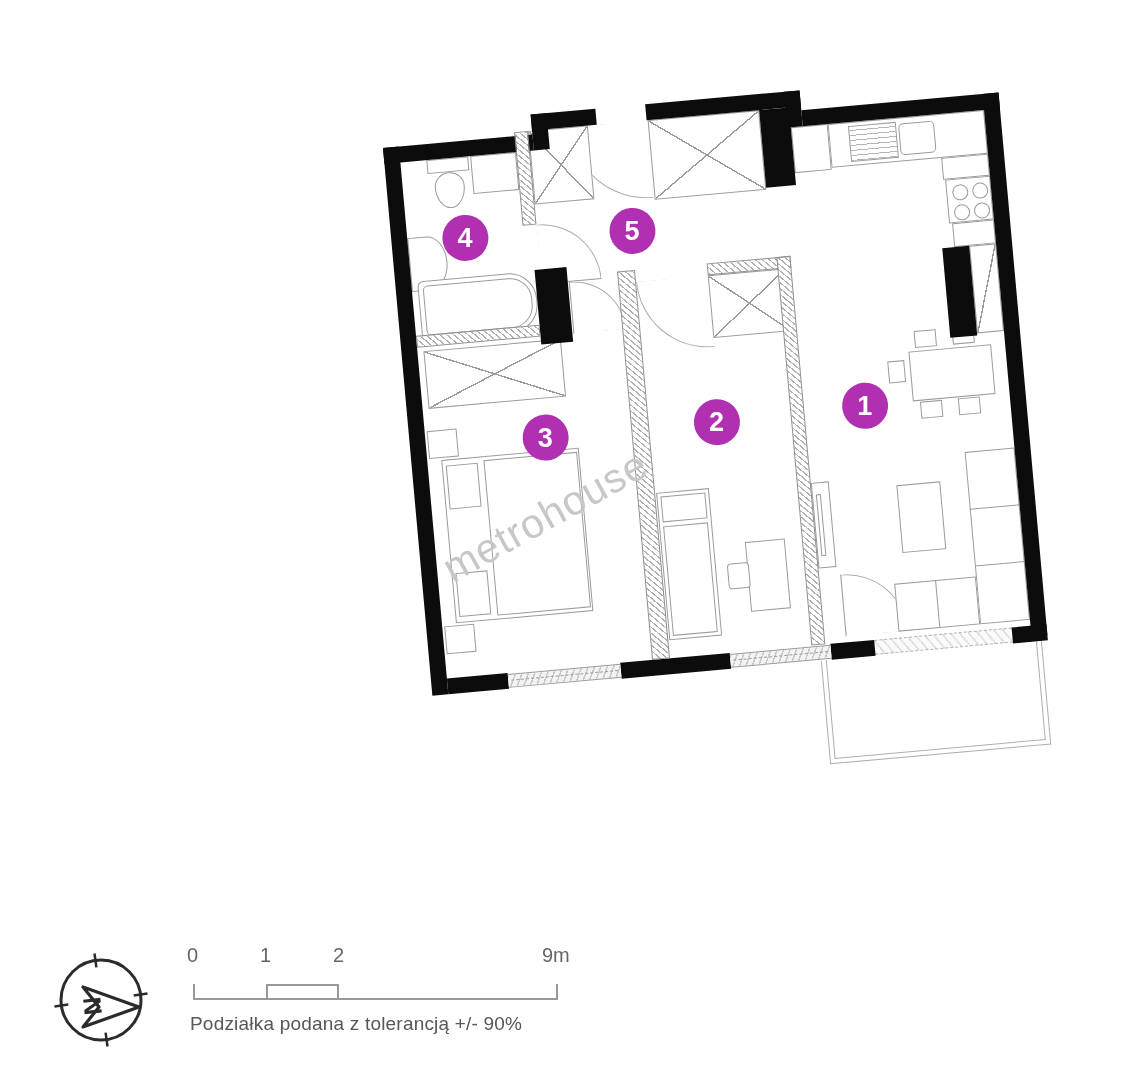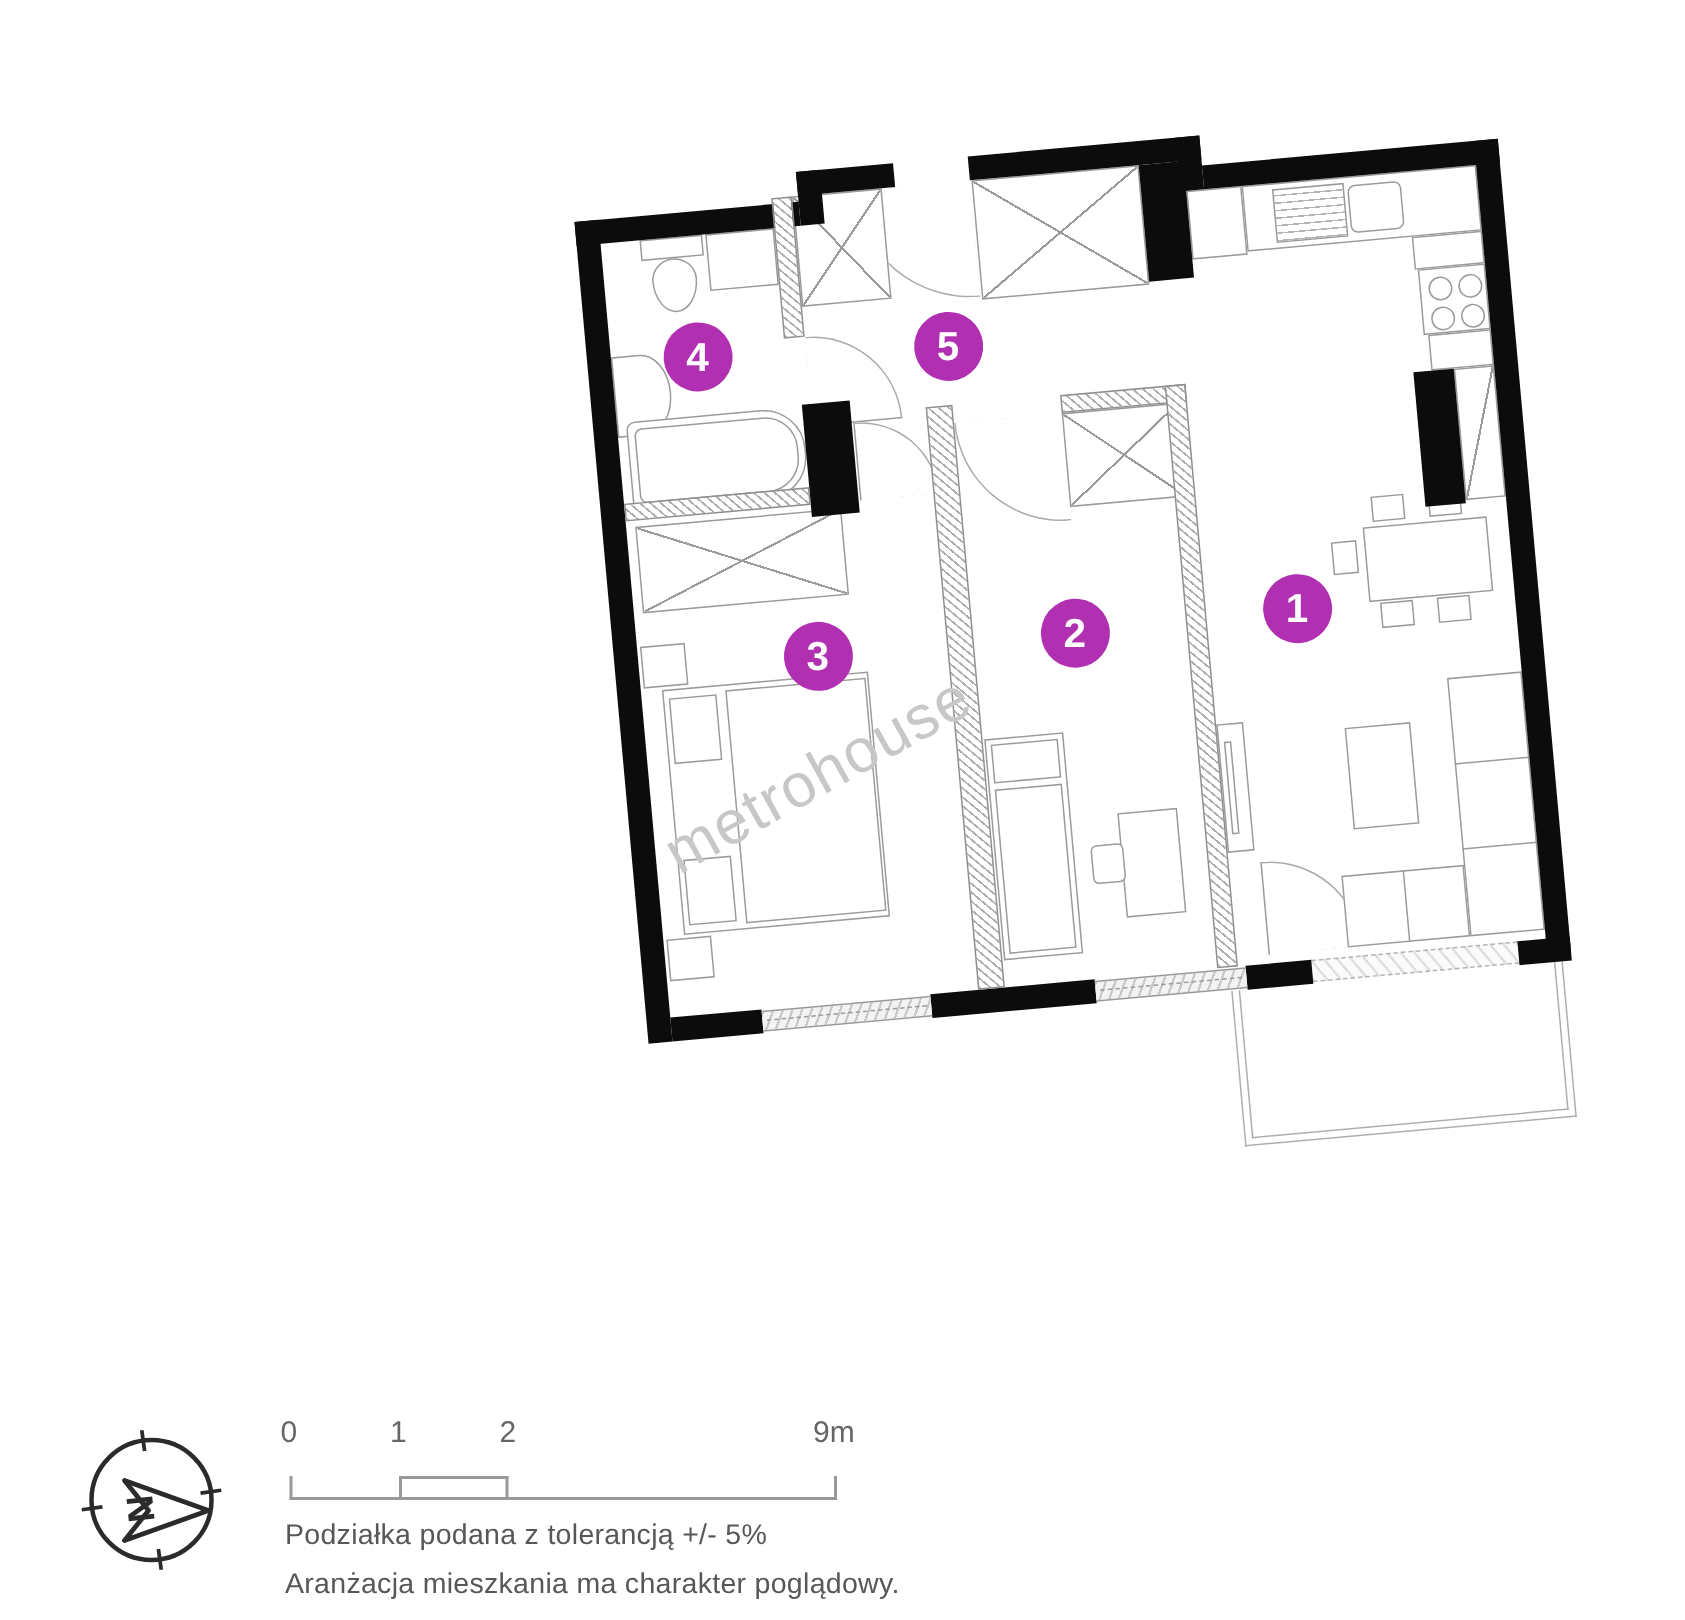--- a/index.html
+++ b/index.html
@@ -185,16 +185,15 @@
     <span class="sc-lbl" style="left:-3px">0</span>
     <span class="sc-lbl" style="left:70px">1</span>
     <span class="sc-lbl" style="left:143px">2</span>
     <span class="sc-lbl" style="left:352px">9m</span>
     <div class="sb-line" style="left:3px;top:54px;width:365px;height:2px"></div>
     <div class="sb-line" style="left:3px;top:40px;width:2px;height:16px"></div>
     <div class="sb-line" style="left:366px;top:40px;width:2px;height:16px"></div>
     <div class="sb-step" style="left:76px;top:40px;width:73px;height:16px"></div>
   </div>
 
-  <div class="note" style="top:1013px">Podziałka podana z tolerancją +/- 5%</div>
-  <div class="note" style="top:1046px">Aranżacja mieszkania ma charakter poglądowy.</div>
+  <div class="note" style="top:1013px">Podziałka podana z tolerancją +/- 90%</div>
 
 </div>
 
 </body></html>

